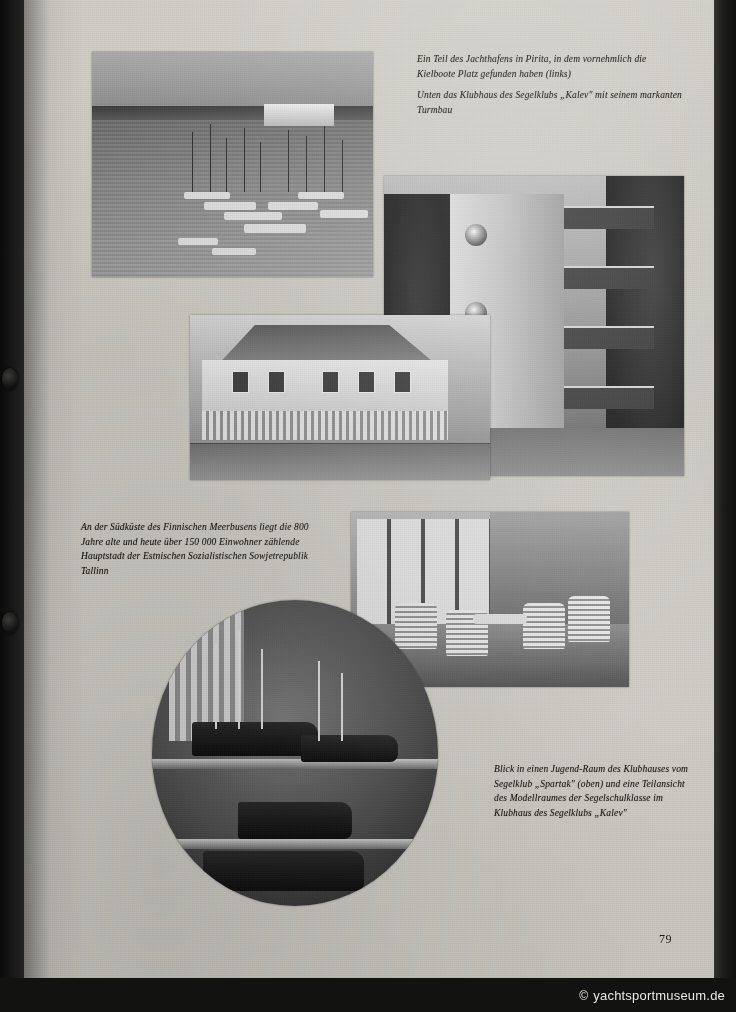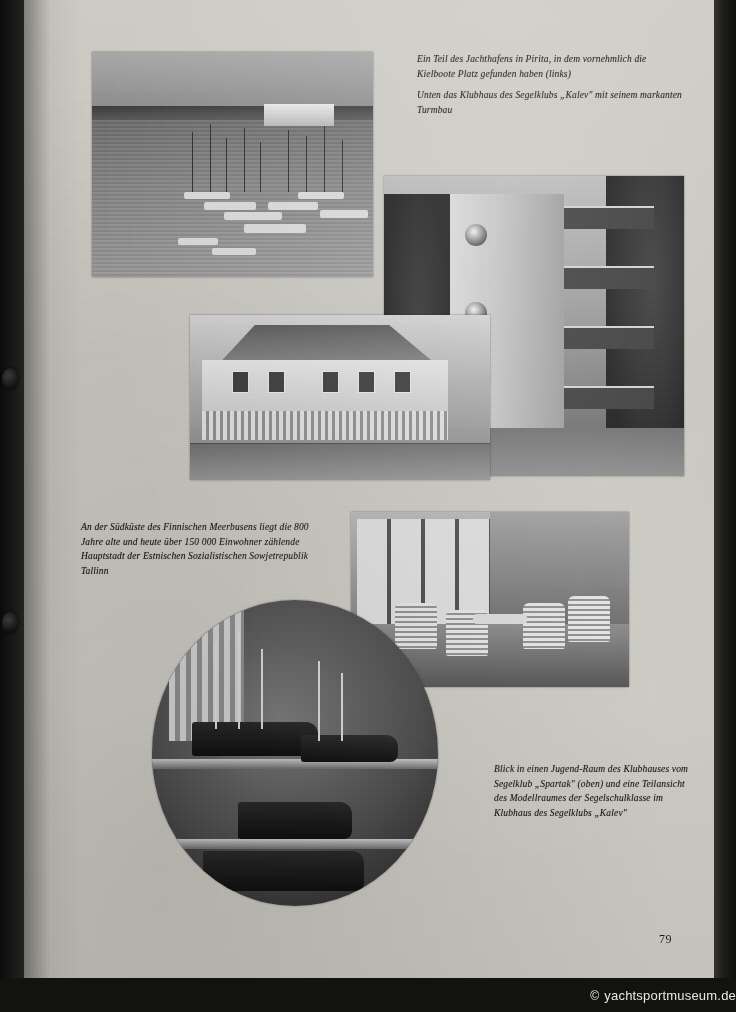--- a/index.html
+++ b/index.html
@@ -82,21 +82,21 @@
   .footer-bar {
     position: absolute;
     left: 0;
     bottom: 0;
     width: 736px;
     height: 34px;
     background: #121211;
     display: flex;
     align-items: center;
     justify-content: flex-end;
-    padding-right: 0;
+    padding-right: 11px;
     box-sizing: border-box;
   }
   .footer-text {
     color: #e9e9e6;
     font-family: "Liberation Sans", sans-serif;
     font-size: 13px;
     letter-spacing: 0.2px;
   }
   .copy-mark {
     display: inline-block;

